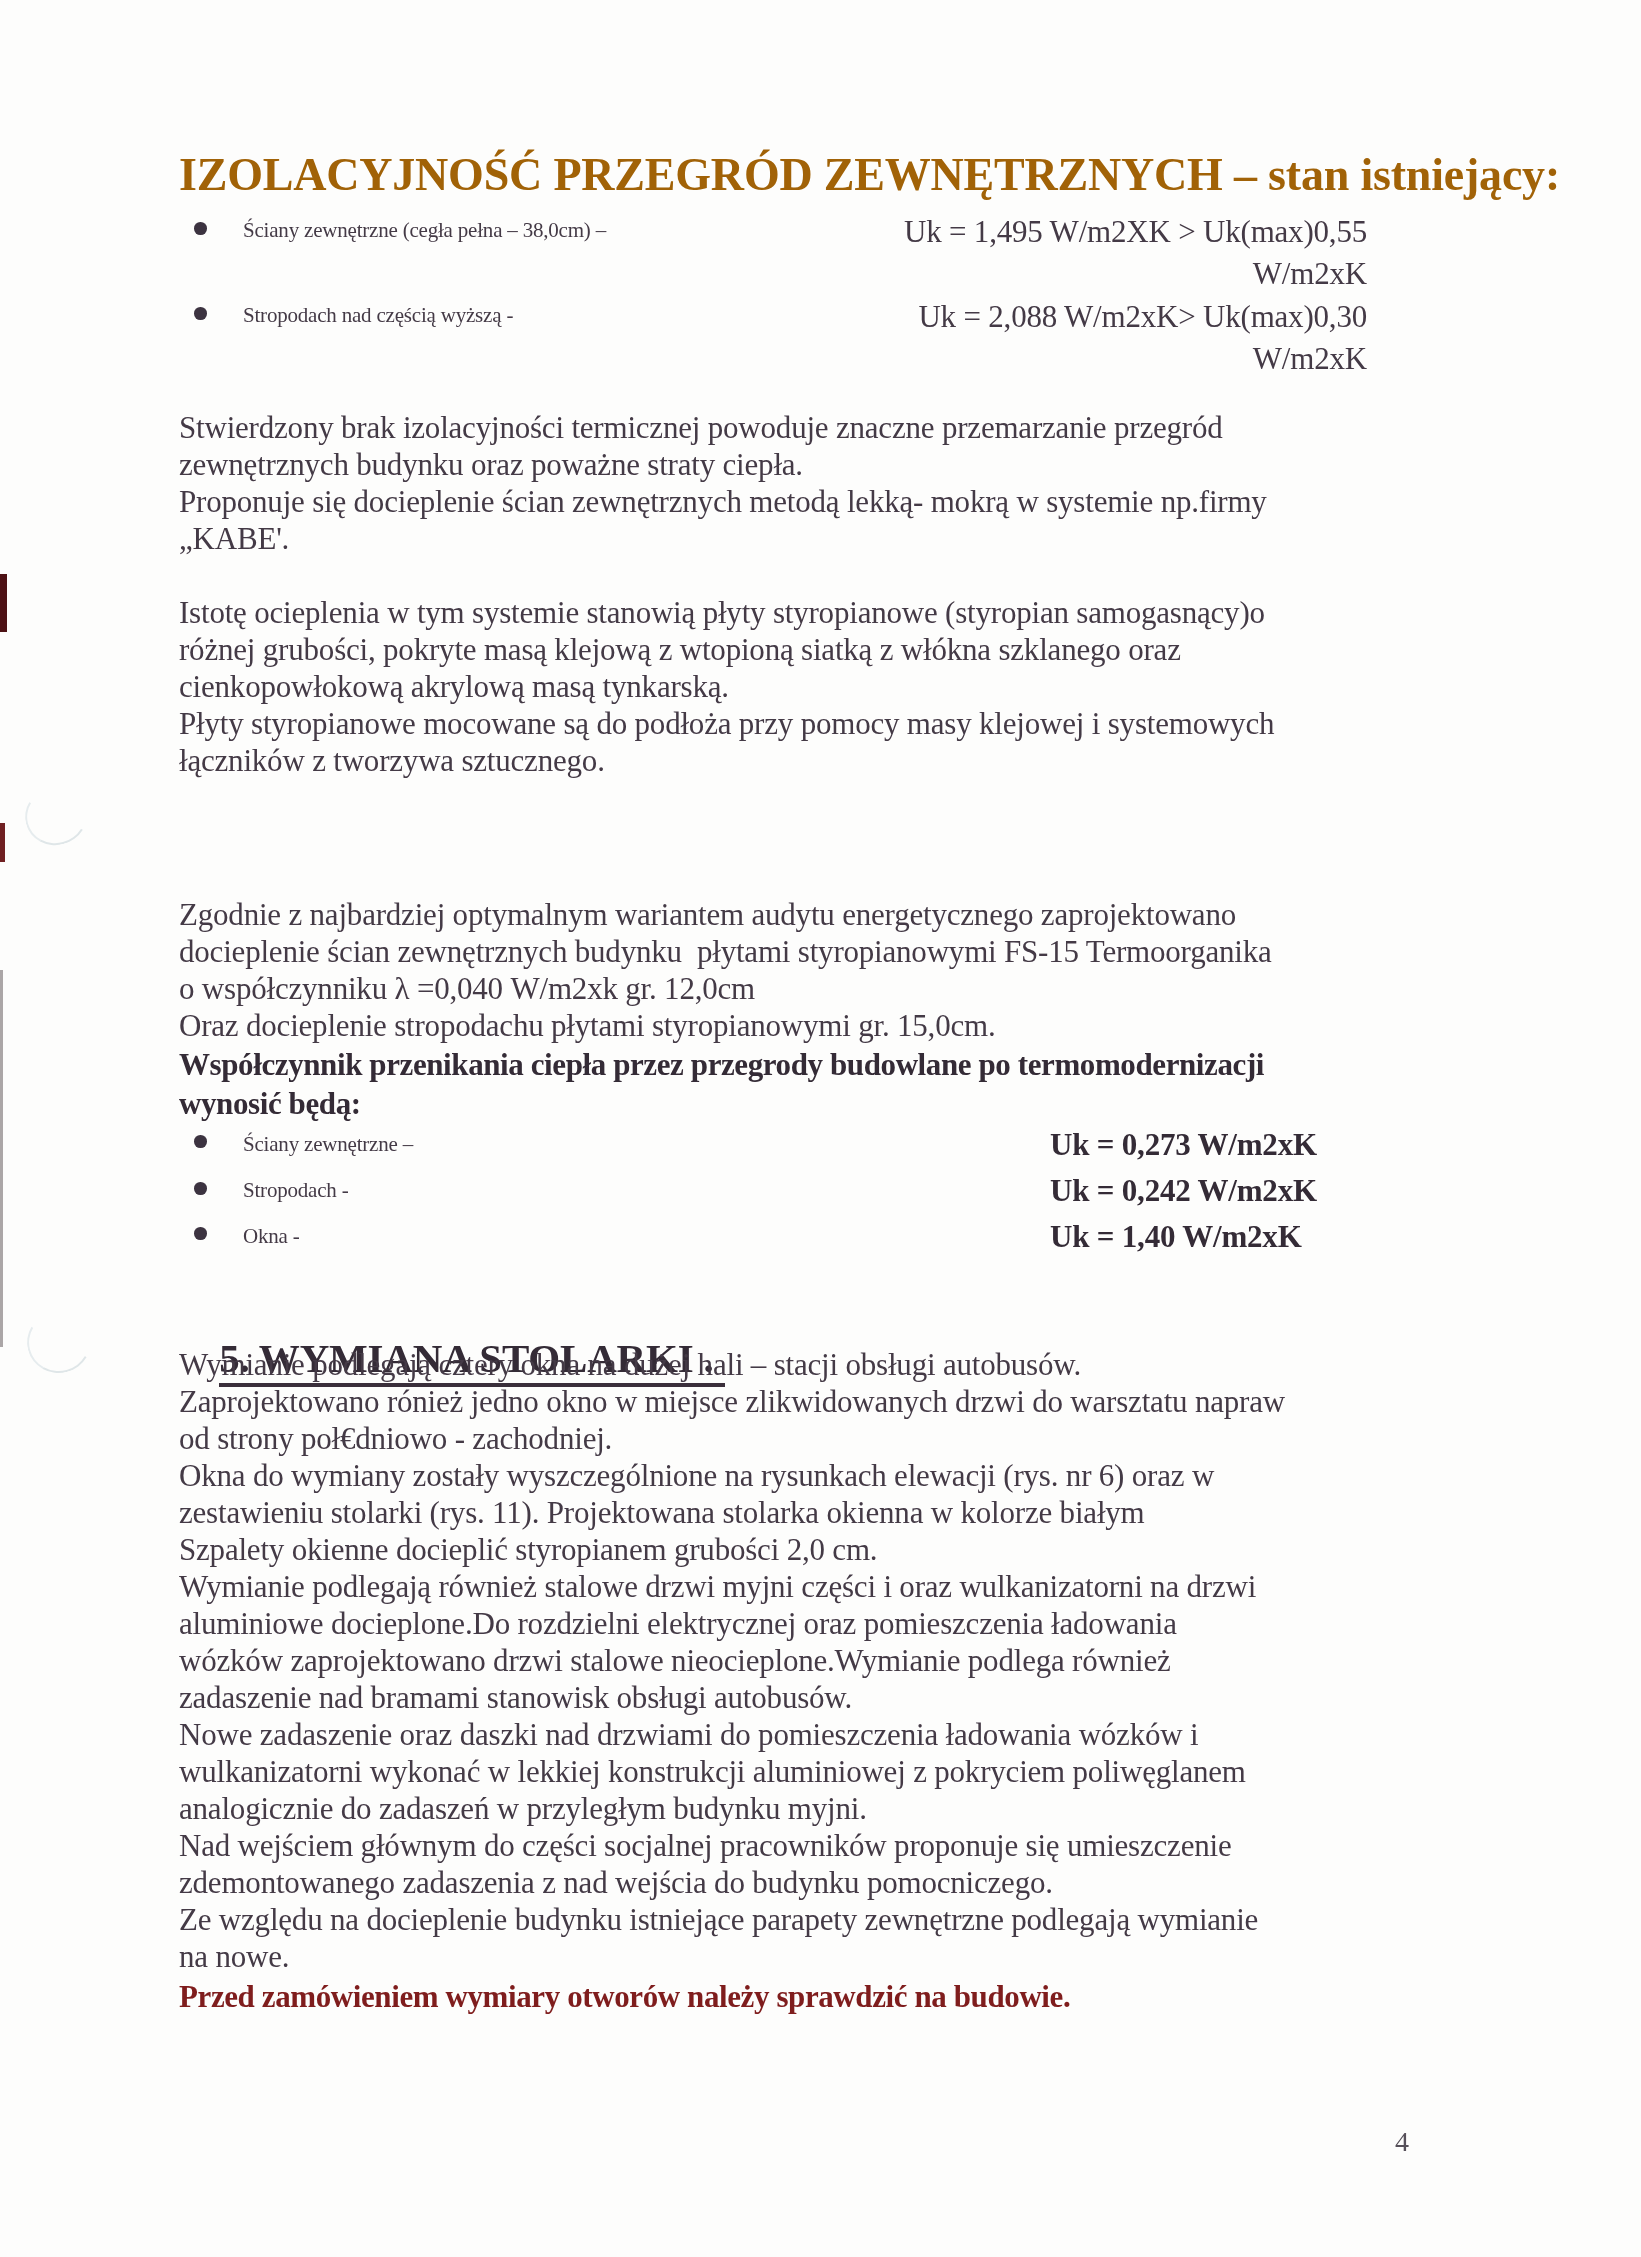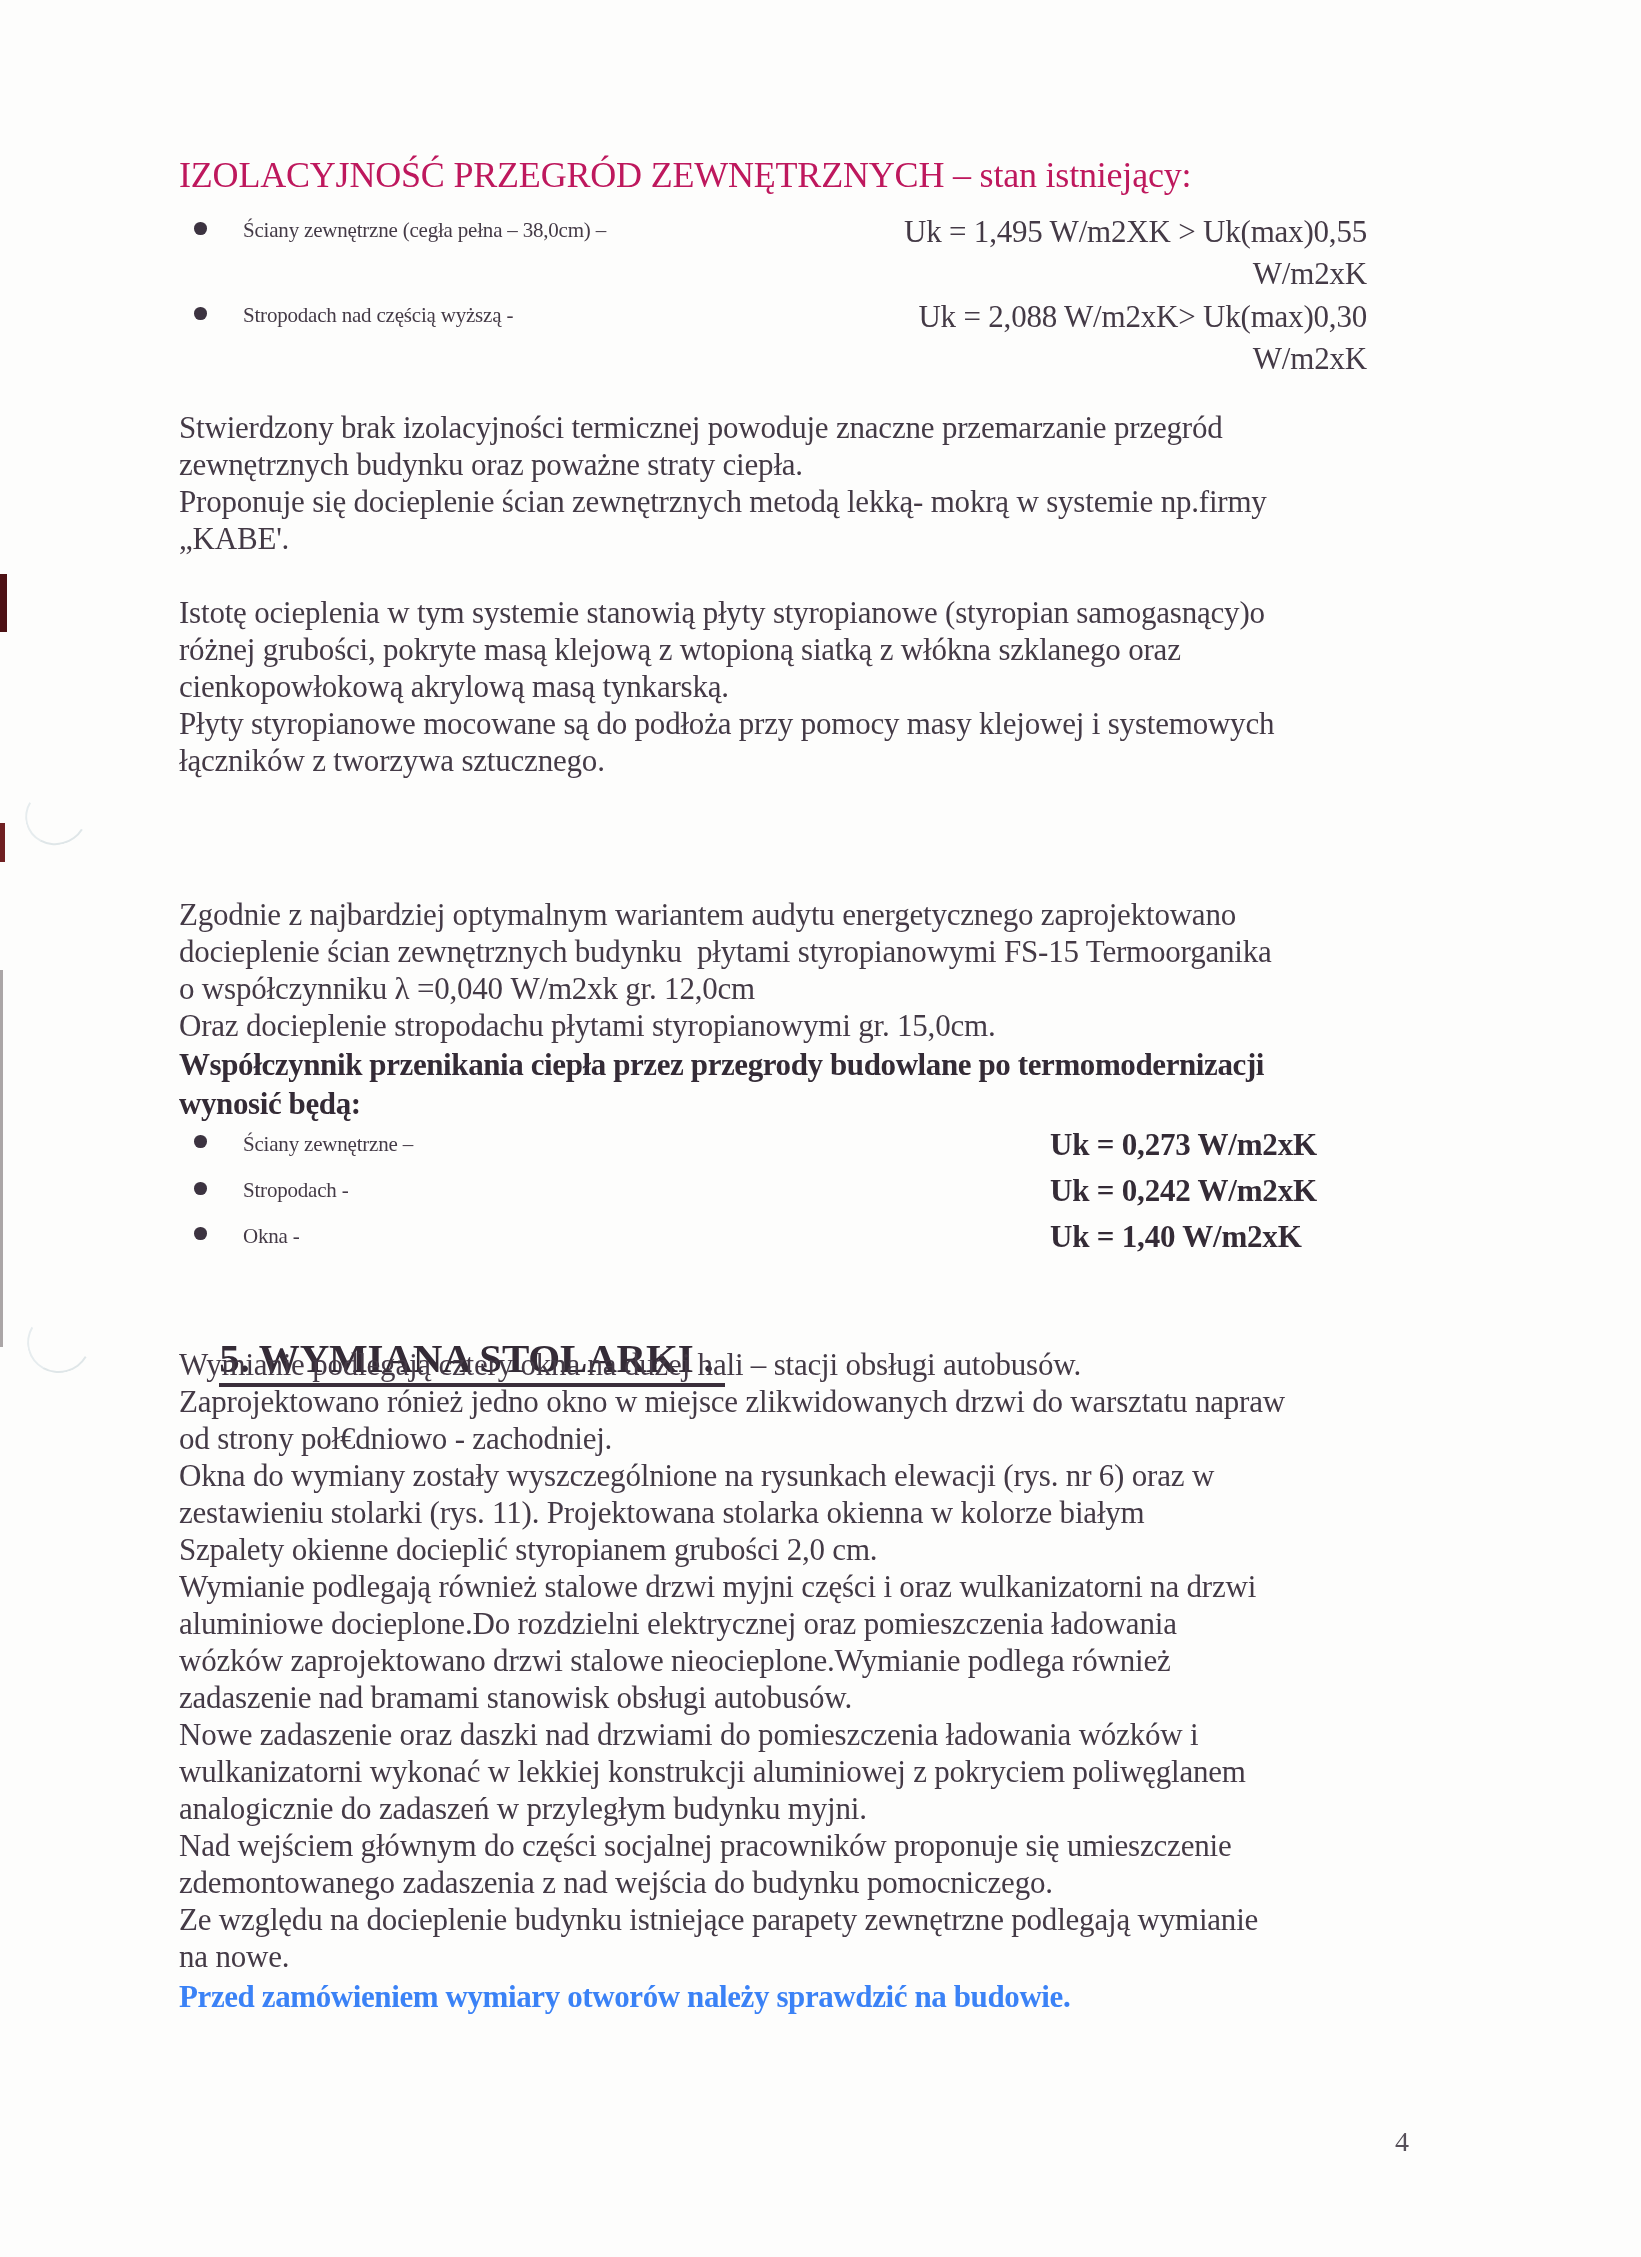--- a/index.html
+++ b/index.html
@@ -11,21 +11,21 @@
     font-family: "Liberation Serif", "DejaVu Serif", serif;
     color: #443a46;
     overflow: hidden;
     letter-spacing: -0.2px;
   }
   .abs { position: absolute; }
   .pre { white-space: pre; }
   .body-text { font-size: 31px; line-height: 37px; }
   .h1 {
     left: 179px; top: 154px;
-    font-size: 36px; font-weight: normal; color: #be185d;
+    font-size: 46px; font-weight: bold; color: #a16207;
     line-height: 42px; white-space: pre;
   }
   .bullet-dot {
     position: absolute; left: 194px;
     width: 12.6px; height: 12.6px; border-radius: 50%;
     background: #3c3340;
   }
   .row-label { position: absolute; left: 229px; font-size: 21px; line-height: 39px; white-space: pre; margin-left: 14px; }
   .val-block {
     position: absolute; left: 855px; width: 512px;
@@ -46,21 +46,21 @@
     line-height: 46px; white-space: pre;
   }
   .h5 .underlined {
     display: inline-block;
     border-bottom: 4.8px solid #3a2f3b;
     padding: 0 11.6px 1.9px 0;
     text-align: right;
   }
   .bold-note {
     left: 179px; top: 1978px;
-    font-size: 31px; font-weight: bold; color: #3b82f6;
+    font-size: 31px; font-weight: bold; color: #7f1d1d;
     line-height: 37px; white-space: pre; letter-spacing: -0.4px;
   }
   .page-number {
     left: 1395px; top: 2126px;
     font-size: 28px; color: #565059;
   }
   
   .edge-mark { position: absolute; left: 0; }
   .edge-mark.m1 { top: 574px; width: 6.8px; height: 58px; background: #4d1114; }
   .edge-mark.m2 { top: 823px; width: 4.8px; height: 39px; background: #702022; }

